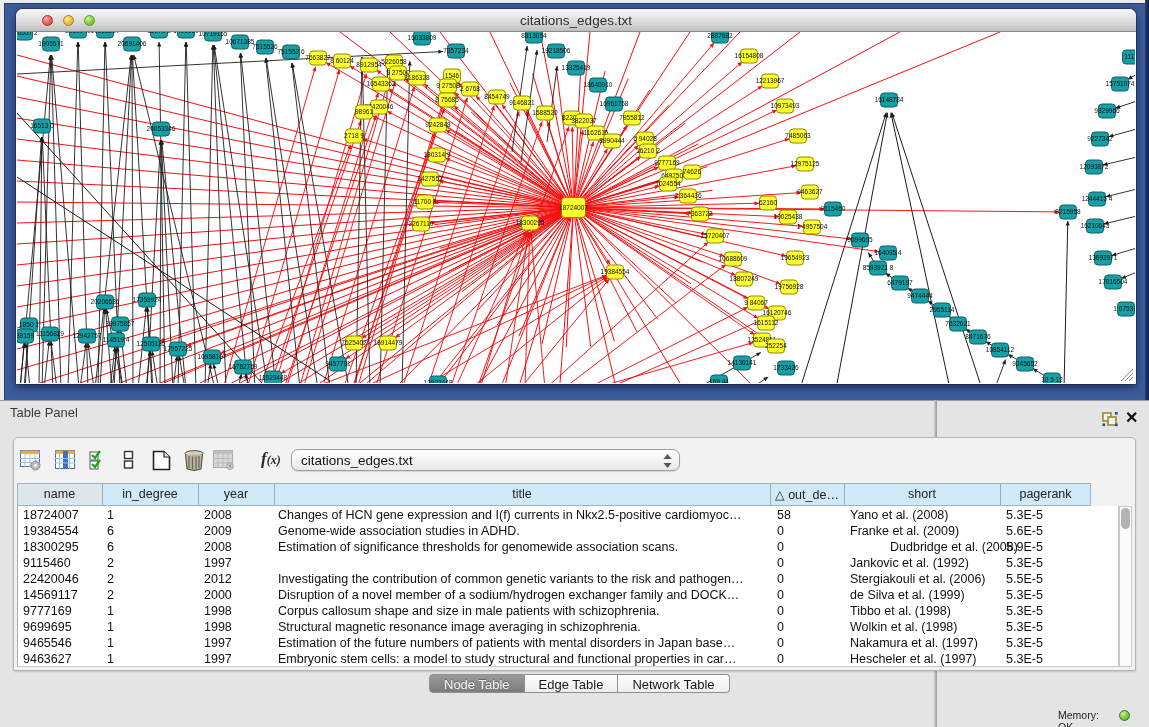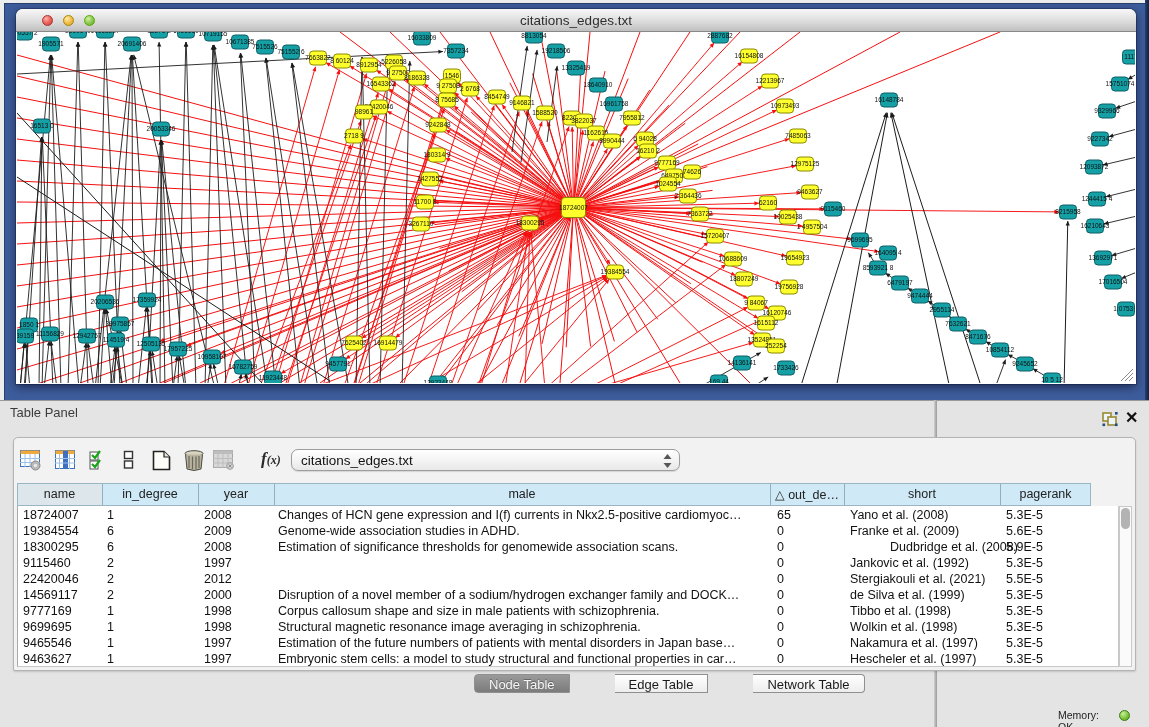--- a/index.html
+++ b/index.html
@@ -30,21 +30,21 @@
 #tablebg { position:absolute; left:17px; top:506px; width:1102px; height:161px; background:#fff; border-left:1px solid #aaa; border-right:1px solid #c8c8c8; border-bottom:1px solid #c8c8c8; }
 .hcell { position:absolute; top:487px; font-size:12.5px; color:#222; text-align:center; }
 .hline { position:absolute; top:484px; width:1px; height:21px; background:#8fb0c0; }
 .trow { position:absolute; left:17px; width:1102px; height:15.7px; font-size:12.5px; color:#111; }
 .trow span { position:absolute; white-space:nowrap; top:0; }
 
 #vsc { position:absolute; left:1119px; top:506px; width:13px; height:161px; background:#fafafa; border:1px solid #c9c9c9; }
 #vth { position:absolute; left:1121px; top:508px; width:9px; height:21px; background:#b3b3b3; border-radius:5px; }
 
 #tabs { position:absolute; left:429px; top:674px; height:19px; display:flex; font-size:13px; }
-.tab { height:19px; line-height:19px; padding:0 14px; border:1px solid #8f8f8f; border-left:none; background:linear-gradient(#ffffff,#ededed); color:#1a1a1a;margin-left:45px; }
+.tab { height:19px; line-height:19px; padding:0 14px; border:1px solid #8f8f8f; border-left:none; background:linear-gradient(#ffffff,#ededed); color:#1a1a1a; }
 .tab.first { border-left:1px solid #8f8f8f; border-radius:4px 0 0 4px; }
 .tab.last { border-radius:0 4px 4px 0; }
 .tab.sel { background:linear-gradient(#9a9a9a,#7b7b7b); color:#f5f5f5; text-shadow:0 -1px 0 rgba(0,0,0,0.3); }
 #mem { position:absolute; left:1058px; top:709px; font-size:10.5px; color:#222; }
 #memdot { position:absolute; left:1119px; top:710px; width:11px; height:11px; border-radius:50%; background:radial-gradient(circle at 35% 30%, #c8f09a, #7ec53e 55%, #4f9a1a); border:1px solid #3d7a12; }
 </style></head>
 <body>
 <div id="stage">
 <div id="desk">
       <div id="deskblue"></div>
@@ -843,36 +843,36 @@
 <polygon points="4.5,0 8.5,5 0.5,5" fill="#555"></polygon>
         <polygon points="4.5,14 8.5,9 0.5,9" fill="#555"></polygon>
       </svg>
     </div>
 <div id="thead"></div>
     <div style="position:absolute;left:18px;top:484px;width:84px;height:21px;background:#dde6ea"></div>
     <div id="tablebg"></div>
 <div class="hcell" style="left:17px;width:85px">name</div>
 <div class="hcell" style="left:102px;width:96px">in_degree</div>
 <div class="hcell" style="left:198px;width:76px">year</div>
-<div class="hcell" style="left:274px;width:496px">male</div>
+<div class="hcell" style="left:274px;width:496px">title</div>
 <div class="hcell" style="left:770px;width:74px">△ out_de…</div>
 <div class="hcell" style="left:844px;width:156px">short</div>
 <div class="hcell" style="left:1000px;width:91px">pagerank</div>
 <div class="hline" style="left:102px"></div>
     <div class="hline" style="left:198px"></div>
 <div class="hline" style="left:274px"></div>
     <div class="hline" style="left:770px"></div>
 <div class="hline" style="left:844px"></div>
     <div class="hline" style="left:1000px"></div>
 <div class="trow" style="top:507.5px">
       <span style="left:6px">18724007</span>
       <span style="left:90px">1</span>
       <span style="left:187px">2008</span>
       <span style="left:261px">Changes of HCN gene expression and I(f) currents in Nkx2.5‑positive cardiomyoc…</span>
-      <span style="left:760px">65</span>
+      <span style="left:760px">58</span>
       <span style="left:833px">Yano et al. (2008)</span>
       <span style="left:989px">5.3E‑5</span>
     </div>
     <div class="trow" style="top:523.6px">
       <span style="left:6px">19384554</span>
       <span style="left:90px">6</span>
       <span style="left:187px">2009</span>
       <span style="left:261px">Genome‑wide association studies in ADHD.</span>
       <span style="left:760px">0</span>
       <span style="left:833px">Franke et al. (2009)</span>
@@ -892,22 +892,23 @@
       <span style="left:90px">2</span>
       <span style="left:187px">1997</span>
       <span style="left:760px">0</span>
       <span style="left:833px">Jankovic et al. (1992)</span>
       <span style="left:989px">5.3E‑5</span>
     </div>
     <div class="trow" style="top:571.9px">
       <span style="left:6px">22420046</span>
       <span style="left:90px">2</span>
       <span style="left:187px">2012</span>
+      <span style="left:261px">Investigating the contribution of common genetic variants to the risk and pathogen…</span>
       <span style="left:760px">0</span>
-      <span style="left:833px">Stergiakouli et al. (2021)</span>
+      <span style="left:833px">Stergiakouli et al. (2006)</span>
       <span style="left:989px">5.5E‑5</span>
     </div>
     <div class="trow" style="top:588.0px">
       <span style="left:6px">14569117</span>
       <span style="left:90px">2</span>
       <span style="left:187px">2000</span>
       <span style="left:261px">Disruption of a novel member of a sodium/hydrogen exchanger family and DOCK…</span>
       <span style="left:760px">0</span>
       <span style="left:833px">de Silva et al. (1999)</span>
       <span style="left:989px">5.3E‑5</span>

